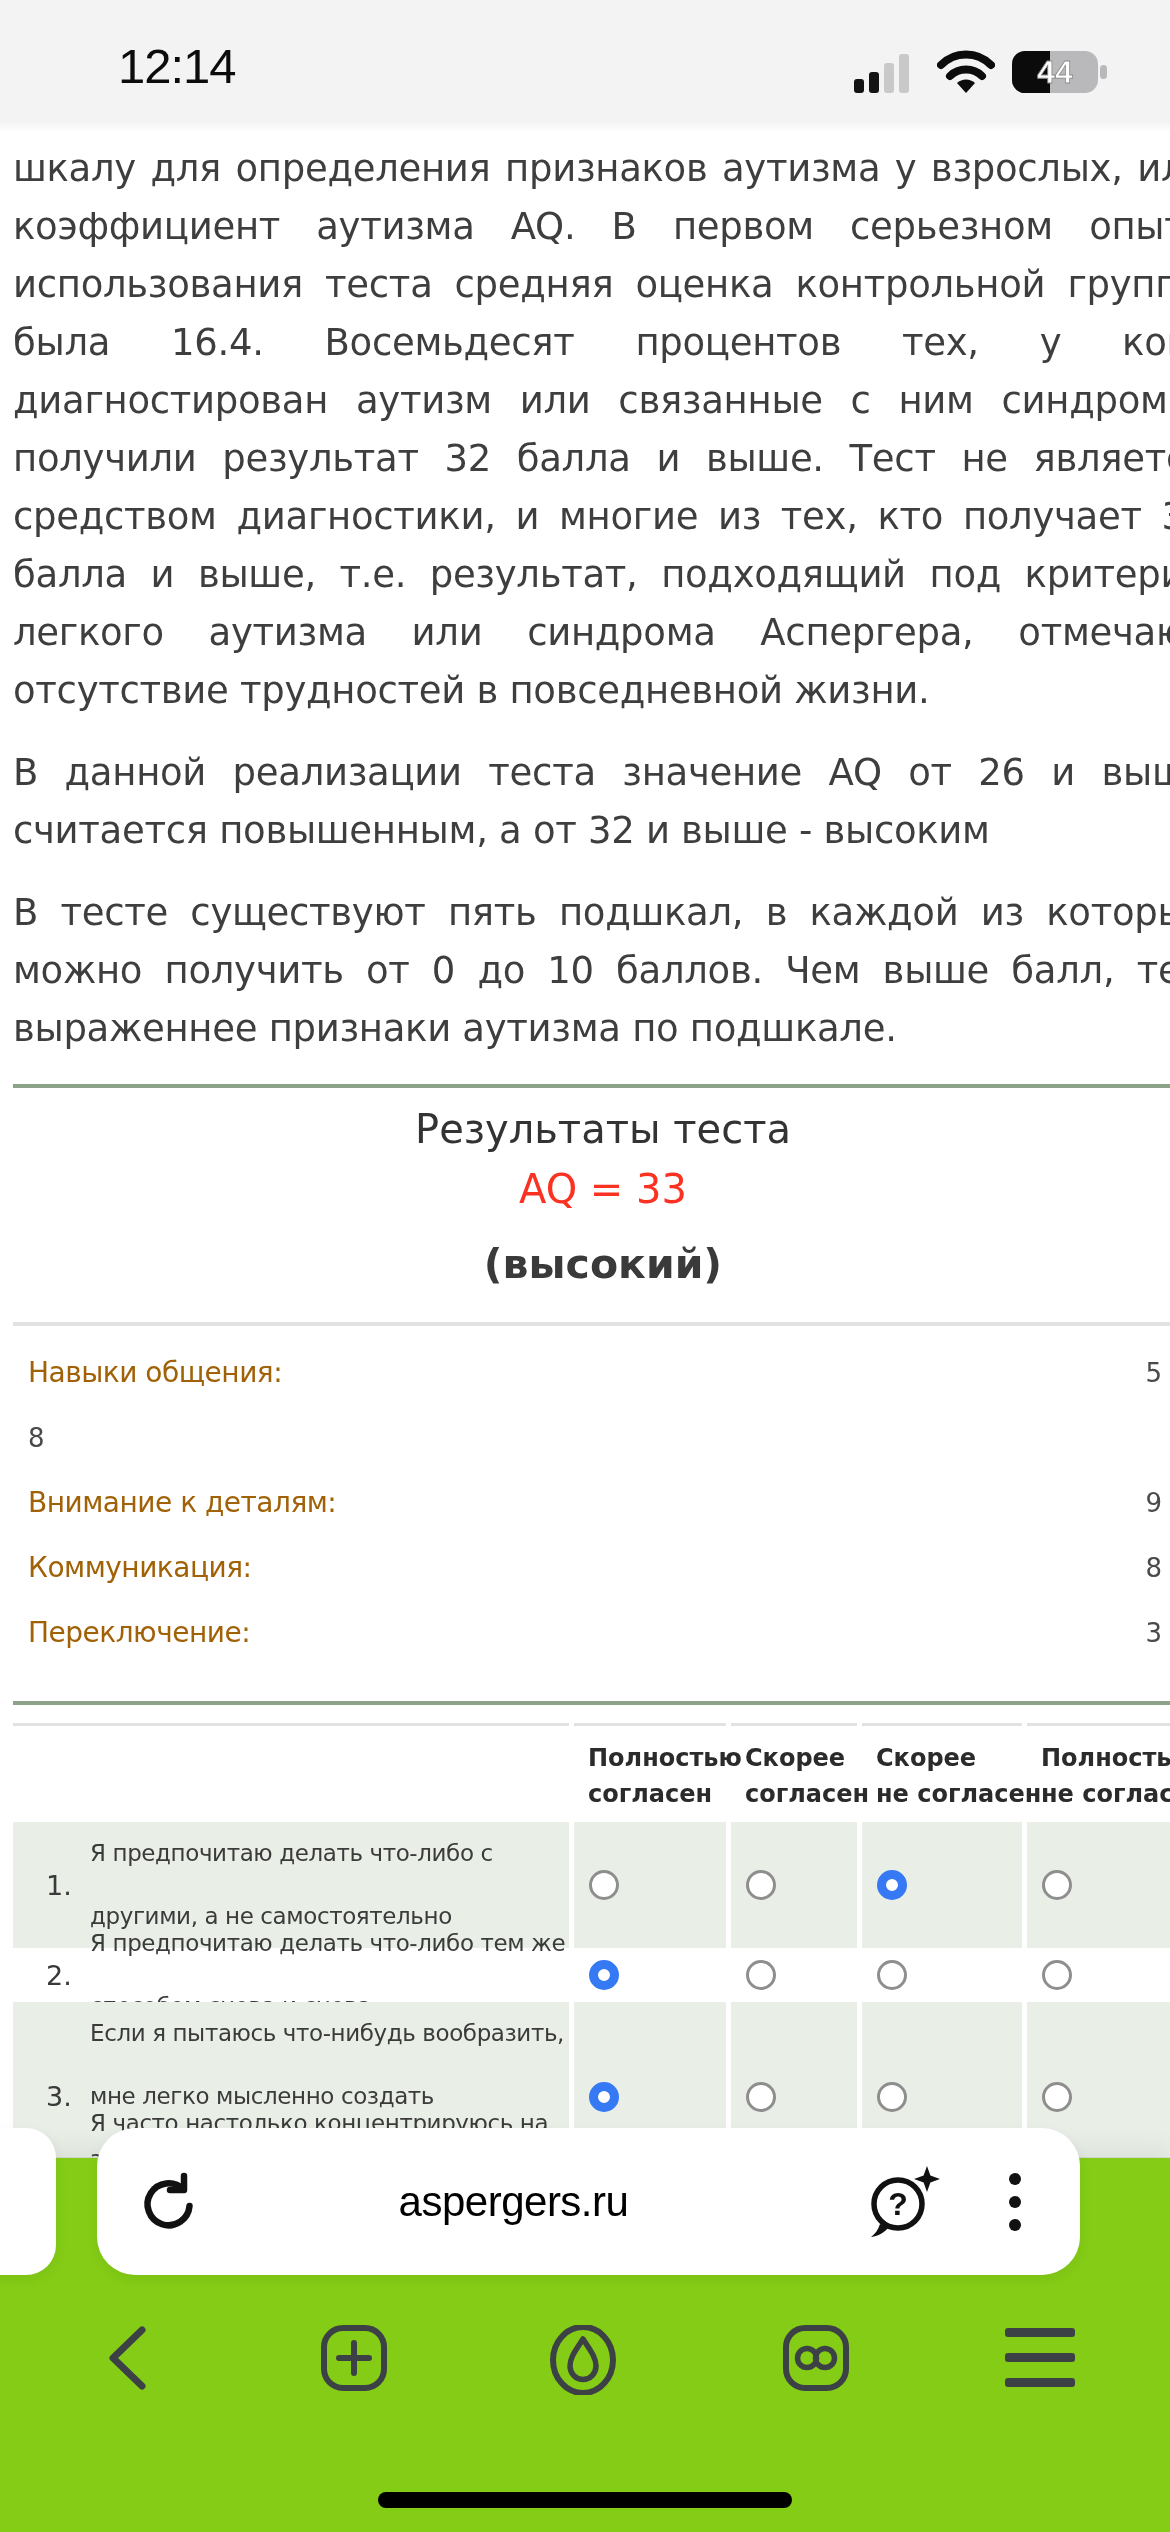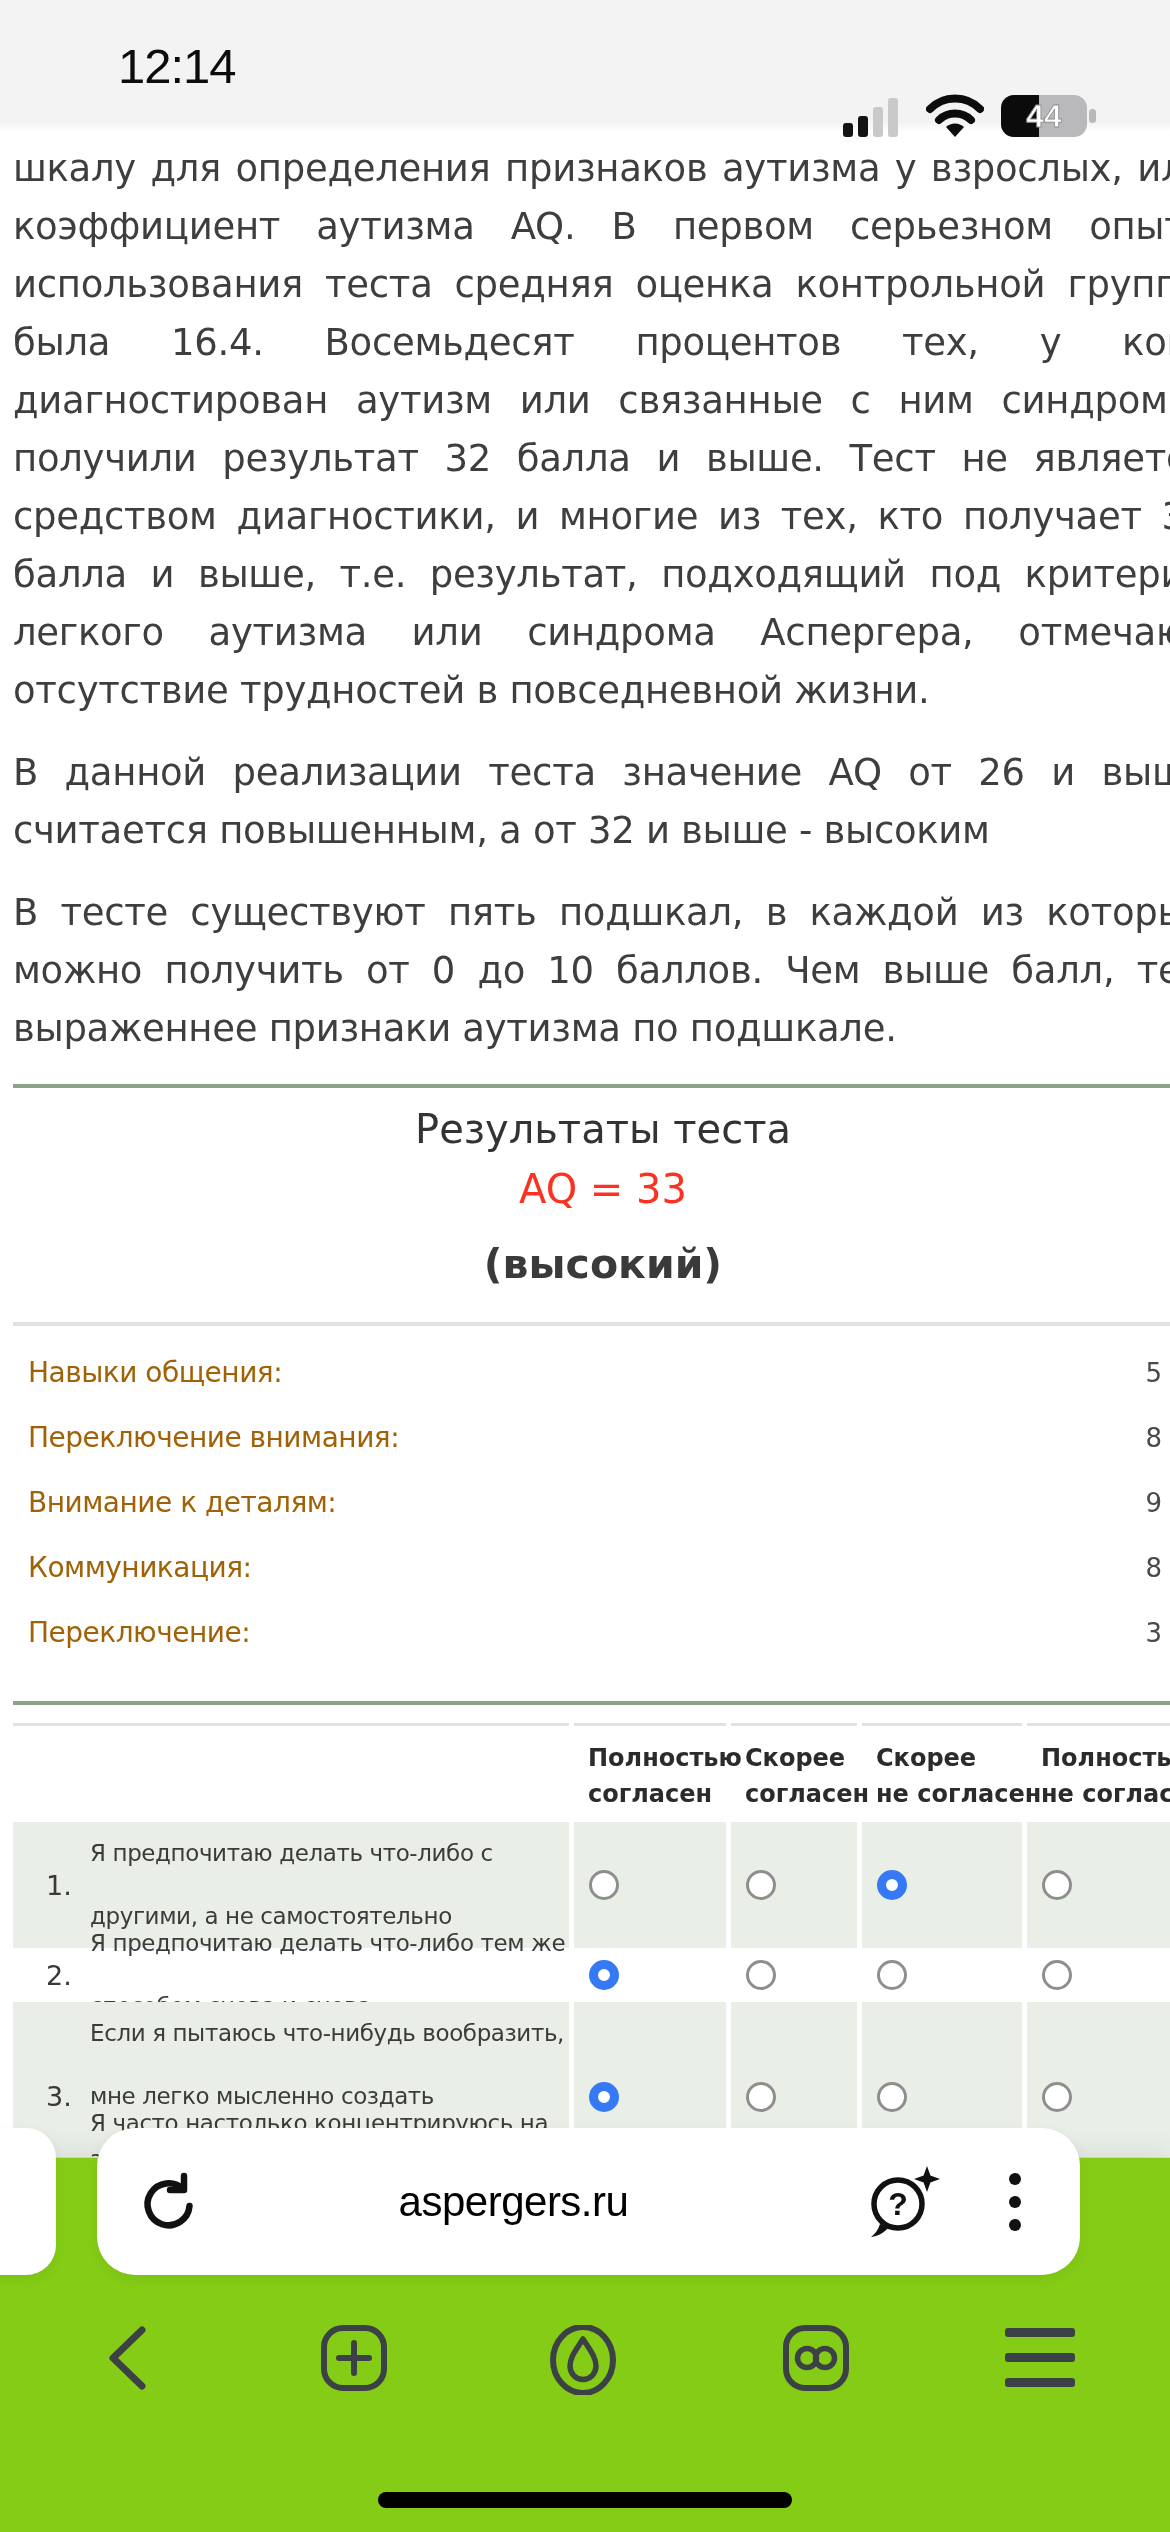--- a/index.html
+++ b/index.html
@@ -4,21 +4,21 @@
 <style>
   html,body{margin:0;padding:0;}
   body{width:1170px;height:2532px;position:relative;overflow:hidden;background:#fff;
        font-family:"DejaVu Sans",sans-serif;}
 
   
   .statusbar{position:absolute;top:0;left:0;width:1170px;height:132px;
     background:linear-gradient(#f3f3f4 0 122px,rgba(243,243,244,0) 132px);z-index:40;}
   .time{position:absolute;left:118px;top:38px;font-size:49px;font-weight:normal;color:#0c0c0c;
     font-family:"Liberation Sans",sans-serif;letter-spacing:-1px;}
-  .sb-icons{position:absolute;right:73px;top:50px;display:flex;align-items:center;gap:17px;margin-top:44px;}
+  .sb-icons{position:absolute;right:62px;top:50px;display:flex;align-items:center;gap:17px;}
 
   
   .page{position:absolute;top:0;left:0;width:1170px;height:2158px;overflow:hidden;background:#fff;}
   .content{width:1195px;padding:140px 0 0 13px;box-sizing:content-box;}
   .content p{margin:0 0 24px 0;font-size:37px;line-height:58px;letter-spacing:-0.3px;
     color:#3e3e3e;text-align:justify;}
   .hr-green{height:4px;background:#8ca289;border:0;margin:26px 0 0 0;width:1185px;}
   .hr-gray{height:4px;background:#e2e2e2;border:0;margin:0;width:1185px;}
 
   .res-title{margin-top:18px;text-align:center;width:1180px;font-size:40px;color:#333;}
@@ -81,21 +81,20 @@
     <div class="res-level">(высокий)</div>
 
     <hr class="hr-gray">
 
     <div class="sub-list">
         <div class="sub-row">
           <span class="sub-label">Навыки общения:</span>
           <span class="sub-value">5</span>
         </div>
         <div class="sub-row">
-          <span class="sub-label">Переключение внимания:</span>
           <span class="sub-value">8</span>
         </div>
         <div class="sub-row">
           <span class="sub-label">Внимание к деталям:</span>
           <span class="sub-value">9</span>
         </div>
         <div class="sub-row">
           <span class="sub-label">Коммуникация:</span>
           <span class="sub-value">8</span>
         </div>

